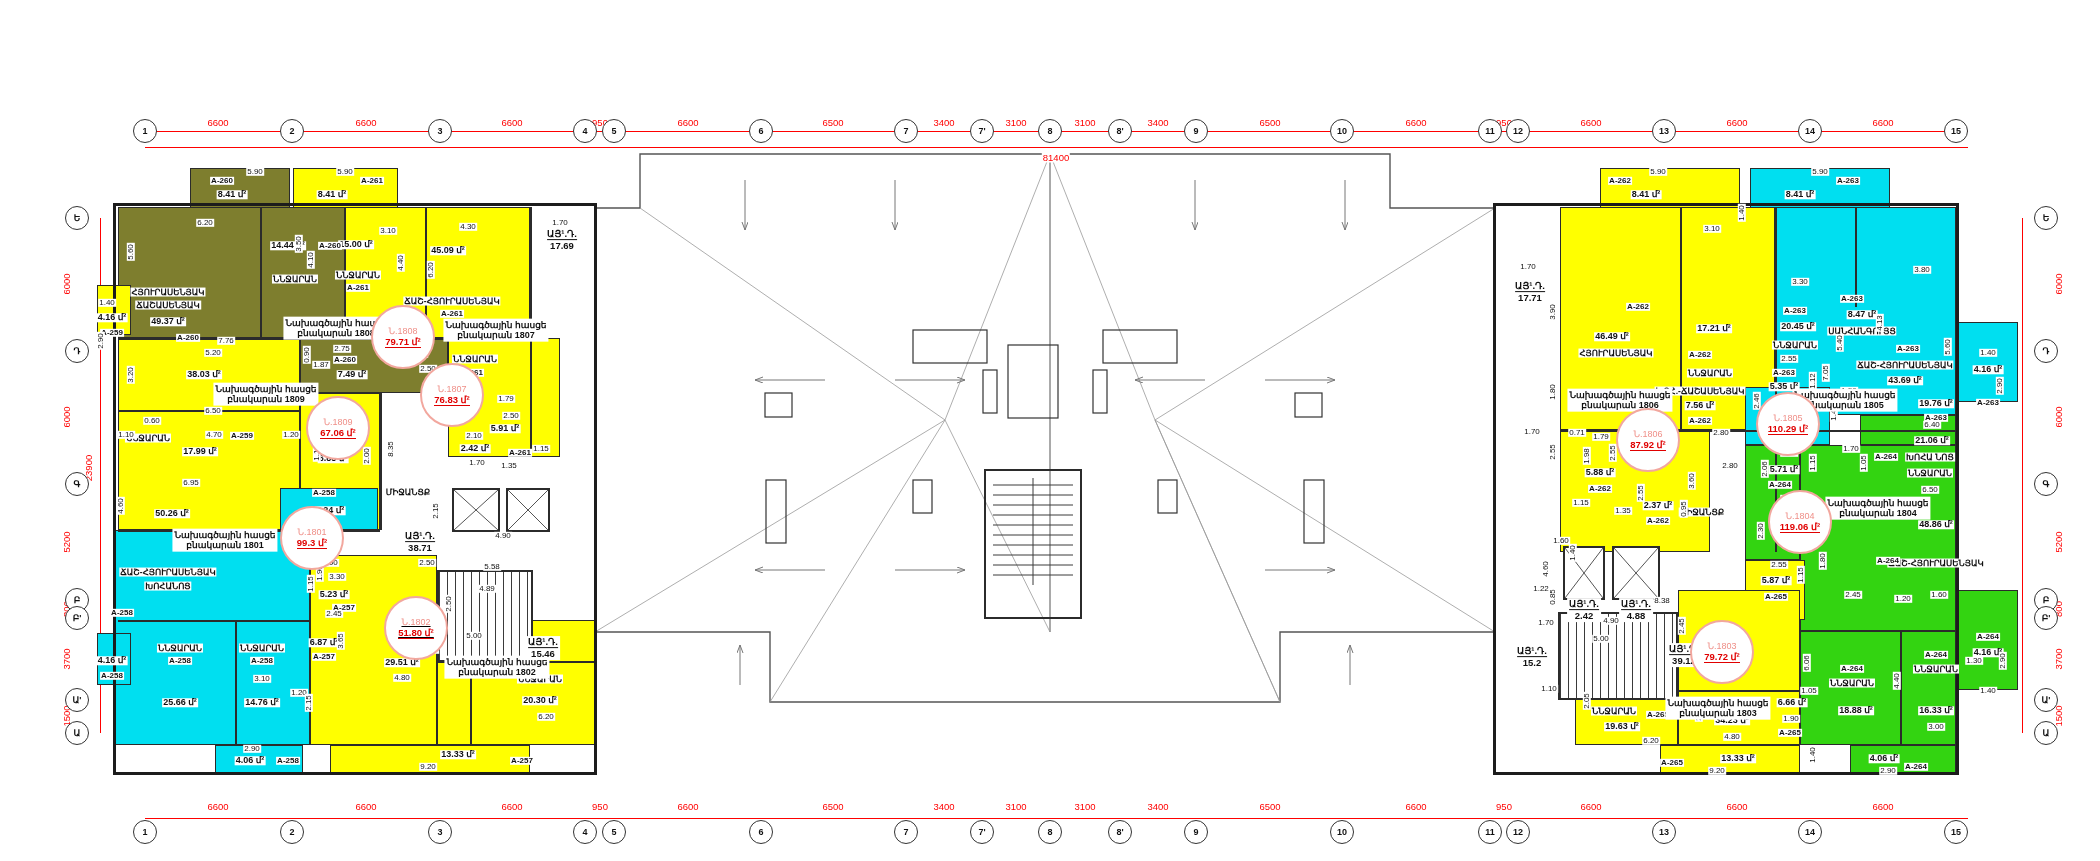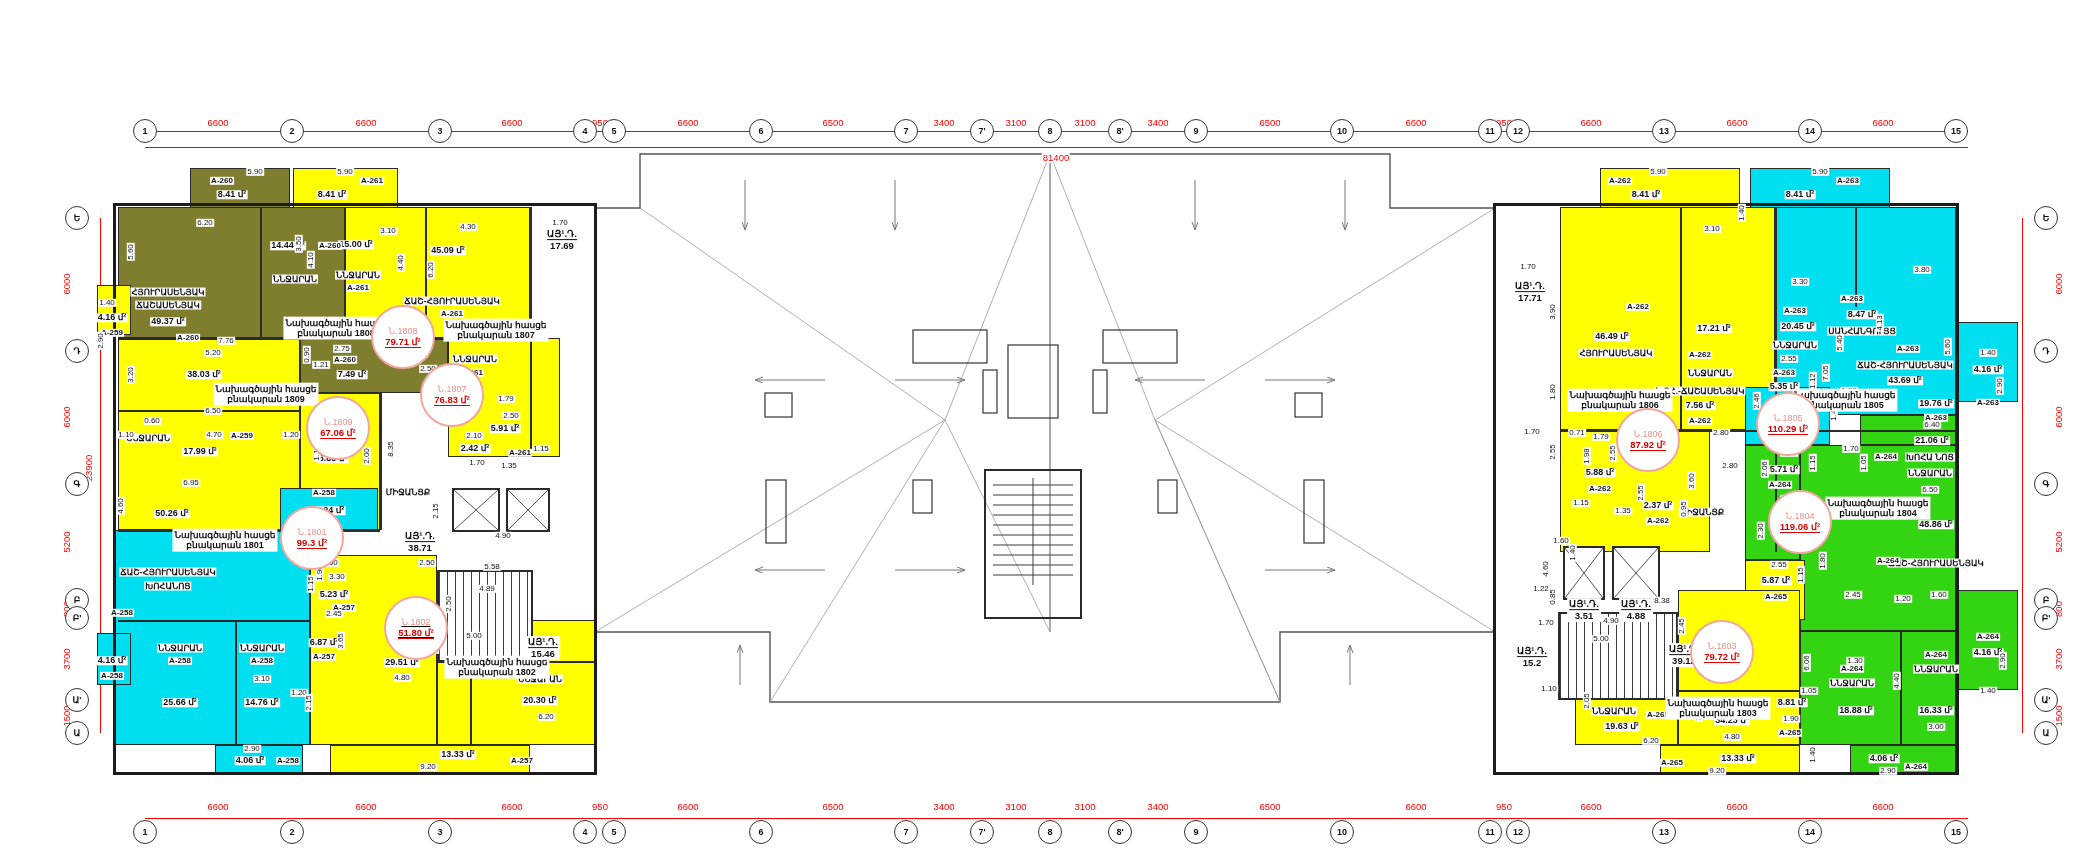--- a/index.html
+++ b/index.html
@@ -241,21 +241,21 @@
     <div class="lbl area" style="left: 1932px; top: 441px;">21.06 մ²</div>
     <div class="lbl area" style="left: 1784px; top: 470px;">5.71 մ²</div>
     <div class="lbl area" style="left: 1936px; top: 525px;">48.86 մ²</div>
     <div class="lbl area" style="left: 1856px; top: 711px;">18.88 մ²</div>
     <div class="lbl area" style="left: 1936px; top: 711px;">16.33 մ²</div>
     <div class="lbl area" style="left: 1988px; top: 653px;">4.16 մ²</div>
     <div class="lbl area" style="left: 1884px; top: 759px;">4.06 մ²</div>
     <div class="lbl area" style="left: 1776px; top: 581px;">5.87 մ²</div>
     <div class="lbl area" style="left: 1622px; top: 727px;">19.63 մ²</div>
     <div class="lbl area" style="left: 1732px; top: 721px;">34.23 մ²</div>
-    <div class="lbl area" style="left: 1792px; top: 703px;">8.81 մ²</div>
+    <div class="lbl area" style="left: 1792px; top: 703px;">6.66 մ²</div>
     <div class="lbl area" style="left: 1738px; top: 759px;">13.33 մ²</div>
     <div class="lbl code" style="left: 188px; top: 338px;">A-260</div>
     <div class="lbl code" style="left: 330px; top: 246px;">A-260</div>
     <div class="lbl code" style="left: 222px; top: 181px;">A-260</div>
     <div class="lbl code" style="left: 372px; top: 181px;">A-261</div>
     <div class="lbl code" style="left: 358px; top: 288px;">A-261</div>
     <div class="lbl code" style="left: 452px; top: 314px;">A-261</div>
     <div class="lbl code" style="left: 345px; top: 360px;">A-260</div>
     <div class="lbl code" style="left: 242px; top: 436px;">A-259</div>
     <div class="lbl code" style="left: 328px; top: 443px;">A-259</div>
@@ -304,21 +304,21 @@
     <div class="lbl dim v" style="left: 131px; top: 252px;">5.60</div>
     <div class="lbl dim v" style="left: 299px; top: 244px;">3.50</div>
     <div class="lbl dim v" style="left: 311px; top: 260px;">4.10</div>
     <div class="lbl dim v" style="left: 401px; top: 263px;">4.40</div>
     <div class="lbl dim v" style="left: 431px; top: 270px;">6.20</div>
     <div class="lbl dim" style="left: 107px; top: 303px;">1.40</div>
     <div class="lbl dim v" style="left: 101px; top: 341px;">2.90</div>
     <div class="lbl dim" style="left: 226px; top: 341px;">7.76</div>
     <div class="lbl dim" style="left: 213px; top: 353px;">5.20</div>
     <div class="lbl dim v" style="left: 307px; top: 355px;">0.90</div>
-    <div class="lbl dim" style="left: 321px; top: 365px;">1.21</div>
+    <div class="lbl dim" style="left: 321px; top: 365px;">1.87</div>
     <div class="lbl dim v" style="left: 131px; top: 375px;">3.20</div>
     <div class="lbl dim" style="left: 342px; top: 349px;">2.75</div>
     <div class="lbl dim" style="left: 419px; top: 354px;">2.70</div>
     <div class="lbl dim" style="left: 428px; top: 369px;">2.50</div>
     <div class="lbl dim" style="left: 474px; top: 436px;">2.10</div>
     <div class="lbl dim" style="left: 477px; top: 463px;">1.70</div>
     <div class="lbl dim" style="left: 509px; top: 466px;">1.35</div>
     <div class="lbl dim" style="left: 541px; top: 449px;">1.15</div>
     <div class="lbl dim" style="left: 511px; top: 416px;">2.50</div>
     <div class="lbl dim" style="left: 506px; top: 399px;">1.79</div>
@@ -402,21 +402,21 @@
     <div class="lbl dim v" style="left: 1765px; top: 469px;">2.06</div>
     <div class="lbl dim" style="left: 1789px; top: 499px;">3.30</div>
     <div class="lbl dim" style="left: 1851px; top: 449px;">1.70</div>
     <div class="lbl dim v" style="left: 1864px; top: 463px;">1.05</div>
     <div class="lbl dim v" style="left: 1761px; top: 531px;">2.30</div>
     <div class="lbl dim" style="left: 1789px; top: 541px;">3.30</div>
     <div class="lbl dim v" style="left: 1823px; top: 561px;">1.80</div>
     <div class="lbl dim" style="left: 1853px; top: 595px;">2.45</div>
     <div class="lbl dim" style="left: 1903px; top: 599px;">1.20</div>
     <div class="lbl dim" style="left: 1939px; top: 595px;">1.60</div>
-    <div class="lbl dim" style="left: 1855px; top: 661px;">1.30</div>
+    <div class="lbl dim" style="left: 1974px; top: 661px;">1.30</div>
     <div class="lbl dim" style="left: 1936px; top: 727px;">3.00</div>
     <div class="lbl dim v" style="left: 1807px; top: 663px;">6.06</div>
     <div class="lbl dim v" style="left: 1897px; top: 681px;">4.40</div>
     <div class="lbl dim v" style="left: 2003px; top: 661px;">2.90</div>
     <div class="lbl dim" style="left: 1988px; top: 691px;">1.40</div>
     <div class="lbl dim" style="left: 1888px; top: 771px;">2.90</div>
     <div class="lbl dim" style="left: 1779px; top: 565px;">2.55</div>
     <div class="lbl dim v" style="left: 1801px; top: 575px;">1.15</div>
     <div class="lbl dim v" style="left: 1587px; top: 701px;">2.05</div>
     <div class="lbl dim" style="left: 1651px; top: 741px;">6.20</div>
@@ -443,21 +443,21 @@
     <div class="hdr" style="left: 225px; top: 540px;"><span>Նախագծային հասցե</span><br><span>բնակարան 1801</span></div>
     <div class="hdr" style="left: 497px; top: 667px;"><span>Նախագծային հասցե</span><br><span>բնակարան 1802</span></div>
     <div class="hdr" style="left: 1620px; top: 400px;"><span>Նախագծային հասցե</span><br><span>բնակարան 1806</span></div>
     <div class="hdr" style="left: 1845px; top: 400px;"><span>Նախագծային հասցե</span><br><span>բնակարան 1805</span></div>
     <div class="hdr" style="left: 1878px; top: 508px;"><span>Նախագծային հասցե</span><br><span>բնակարան 1804</span></div>
     <div class="hdr" style="left: 1718px; top: 708px;"><span>Նախագծային հասցե</span><br><span>բնակարան 1803</span></div>
     <div class="frac" style="left: 562px; top: 240px;"><span class="t">ԱՅ¹.Դ.</span><span>17.69</span></div>
     <div class="frac" style="left: 420px; top: 542px;"><span class="t">ԱՅ¹.Դ.</span><span>38.71</span></div>
     <div class="frac" style="left: 543px; top: 648px;"><span class="t">ԱՅ¹.Դ.</span><span>15.46</span></div>
     <div class="frac" style="left: 1530px; top: 292px;"><span class="t">ԱՅ¹.Դ.</span><span>17.71</span></div>
-    <div class="frac" style="left: 1584px; top: 610px;"><span class="t">ԱՅ¹.Դ.</span><span>3.51</span></div>
+    <div class="frac" style="left: 1584px; top: 610px;"><span class="t">ԱՅ¹.Դ.</span><span>2.42</span></div>
     <div class="frac" style="left: 1636px; top: 610px;"><span class="t">ԱՅ¹.Դ.</span><span>4.88</span></div>
     <div class="frac" style="left: 1684px; top: 655px;"><span class="t">ԱՅ¹.Դ.</span><span>39.12</span></div>
     <div class="frac" style="left: 1532px; top: 657px;"><span class="t">ԱՅ¹.Դ.</span><span>15.2</span></div>
     <div class="stamp" style="left: 403px; top: 337px;">
       <span class="no">Ն.1808</span>
       <span class="ar">79.71 մ²</span>
     </div>
     <div class="stamp" style="left: 338px; top: 428px;">
       <span class="no">Ն.1809</span>
       <span class="ar">67.06 մ²</span>

